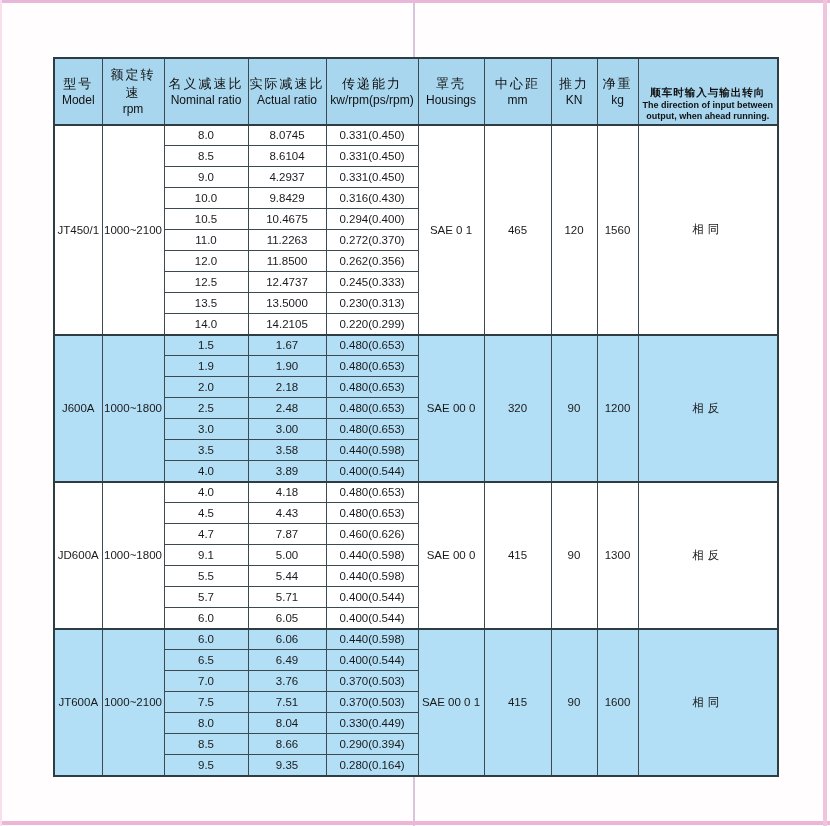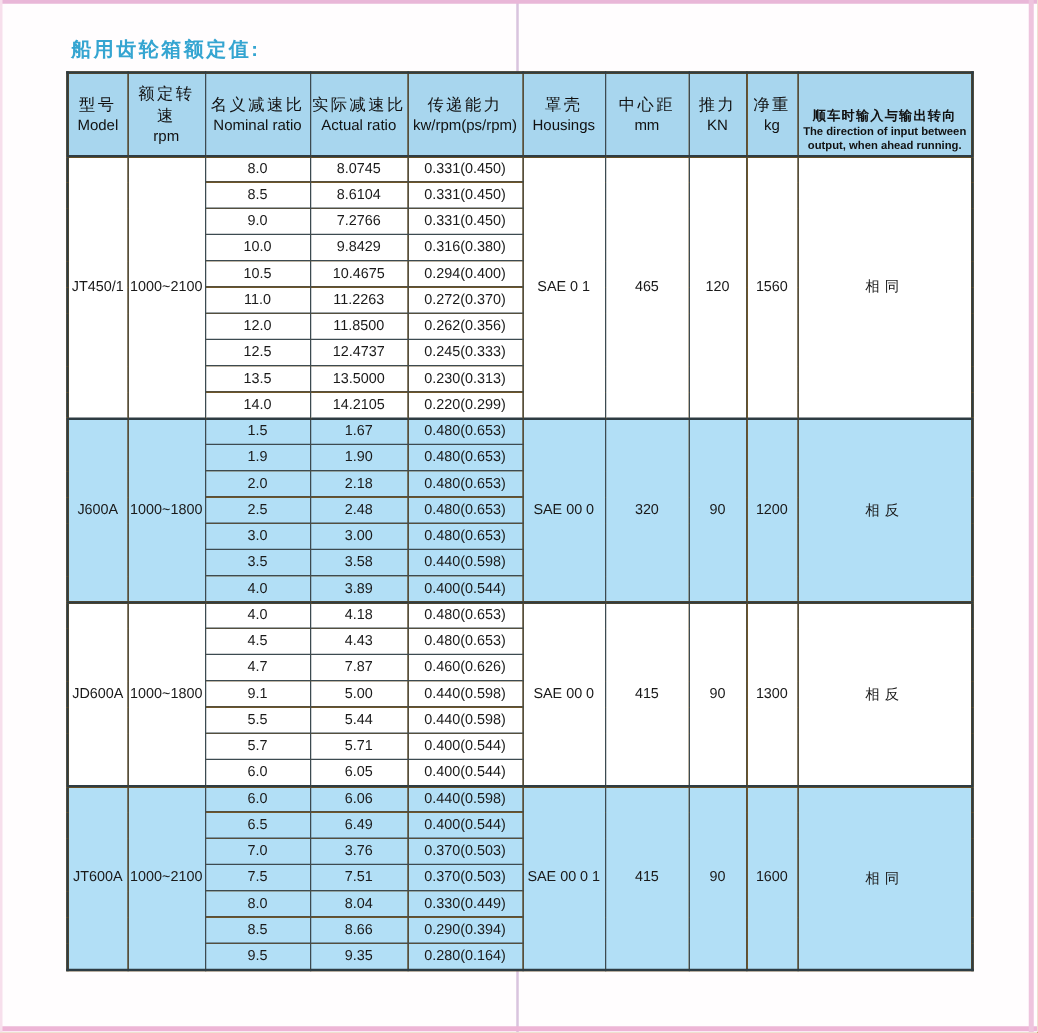--- a/index.html
+++ b/index.html
@@ -32,21 +32,21 @@
     color: #35a5d1;
   }
   .table-wrap {
     position: absolute; z-index: 1;
     left: 53px; top: 57px;
   }
   table.ratings {
     border-collapse: collapse;
     table-layout: fixed;
     border: 2px solid #2e3c43;
-    background: #a16207;
+    background: #fde047;
   }
   table.ratings th, table.ratings td {
     border: 1px solid #3c4a50;
     text-align: center;
     vertical-align: middle;
     overflow: hidden;
     color: #1a1a1a;
   }
   table.ratings thead th {
     background: #a8d6ee;
@@ -68,21 +68,20 @@
   tr.group-start td { border-top: 2px solid #2e3c43; }
   tr.hl td { background: #b2dff6; }
   td.dir-cell { letter-spacing: 4px; font-size: 12px; }
 </style>
 </head>
 <body>
 
 <div class="page">
   <div class="fold-line"></div>
 
-  <div class="doc-title">船用齿轮箱额定值:</div>
 
   <div class="table-wrap">
     <table class="ratings">
       <colgroup>
         <col style="width:48px">
           <col style="width:62px">
           <col style="width:84px">
         <col style="width:78px">
           <col style="width:92px">
           <col style="width:66px">
@@ -148,27 +147,27 @@
             <td rowspan="10">1560</td>
             <td class="dir-cell" rowspan="10">相同</td>
           </tr>
           <tr>
             <td>8.5</td>
             <td>8.6104</td>
             <td>0.331(0.450)</td>
           </tr>
           <tr>
             <td>9.0</td>
-            <td>7.2766</td>
+            <td>4.2937</td>
             <td>0.331(0.450)</td>
           </tr>
           <tr>
             <td>10.0</td>
             <td>9.8429</td>
-            <td>0.316(0.380)</td>
+            <td>0.316(0.430)</td>
           </tr>
           <tr>
             <td>10.5</td>
             <td>10.4675</td>
             <td>0.294(0.400)</td>
           </tr>
           <tr>
             <td>11.0</td>
             <td>11.2263</td>
             <td>0.272(0.370)</td>

